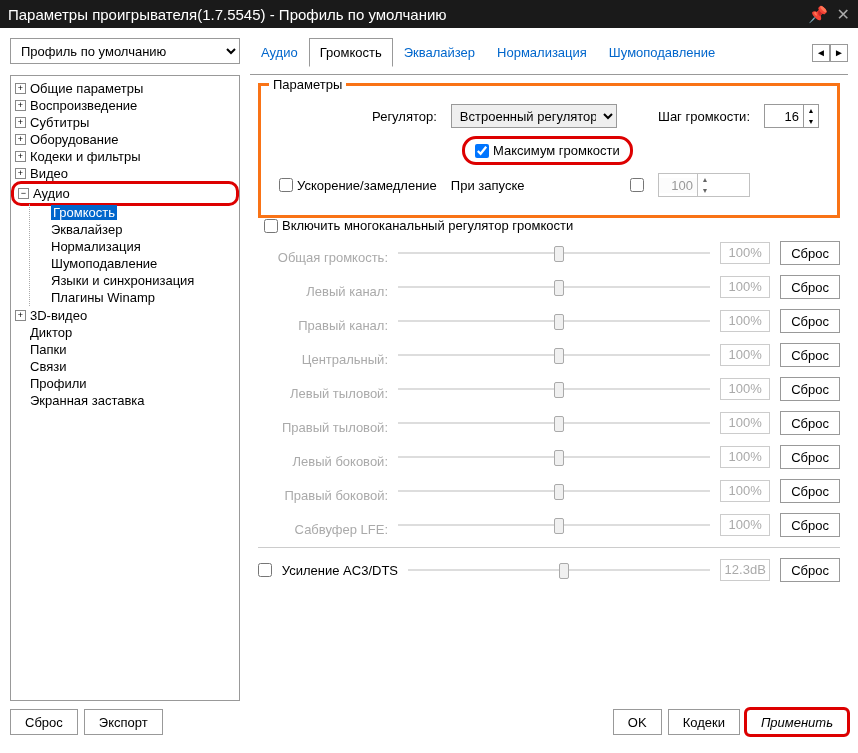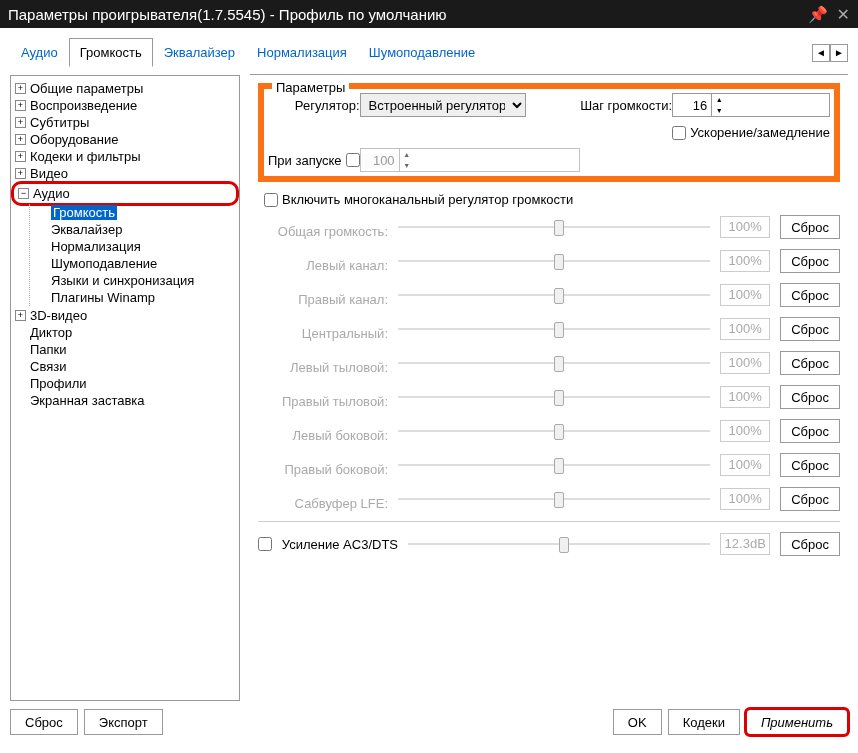--- a/index.html
+++ b/index.html
@@ -20,21 +20,21 @@
 .tree-panel { width: 230px; border: 1px solid #999; padding: 4px; overflow: auto; }
 .tree ul { list-style: none; }
 .tree li { padding: 1px 0; white-space: nowrap; }
 .tree .node { display: flex; align-items: center; cursor: pointer; }
 .tree .toggle { width: 11px; height: 11px; border: 1px solid #888; display: inline-flex; align-items: center; justify-content: center; font-size: 9px; margin-right: 4px; line-height: 1; }
 .tree .no-toggle { width: 11px; margin-right: 4px; }
 .tree .children { margin-left: 14px; border-left: 1px dotted #aaa; padding-left: 6px; }
 .tree .selected span.label { background: #0066cc; color: #fff; padding: 0 2px; }
 .tree .highlight-red { border: 3px solid #d00; border-radius: 10px; padding: 2px 4px; margin: -2px -4px; }
 .settings-panel { flex: 1; border-top: 1px solid #999; padding: 8px 8px 0 8px; position: relative; margin-top: -1px; }
-.fieldset { border: 6px solid #f97316; padding: 4px; margin-bottom: 10px; position: relative; }
+.fieldset { border: 3px solid #f97316; padding: 18px; margin-bottom: 0; position: relative; }
 .fieldset-title { position: absolute; top: -9px; left: 8px; background: #fff; padding: 0 4px; font-size: 13px; }
 .param-label { text-align: right; }
 .param-select { height: 24px; border: 1px solid #999; padding: 0 4px; }
 .spin-input { display: flex; align-items: center; border: 1px solid #999; height: 24px; }
 .spin-input input { border: none; width: 38px; text-align: right; padding: 0 4px; outline: none; }
 .spin-input .spins { display: flex; flex-direction: column; border-left: 1px solid #999; }
 .spin-input .spins span { height: 11px; width: 14px; font-size: 7px; text-align: center; cursor: pointer; line-height: 11px; }
 .chk { display: flex; align-items: center; gap: 4px; }
 .chk input { width: 14px; height: 14px; }
 .red-ring { border: 3px solid #d00; border-radius: 14px; padding: 4px 10px; display: inline-flex; align-items: center; }
@@ -43,35 +43,38 @@
 .slider-label { width: 130px; text-align: right; color: #aaa; margin-top: 8px; }
 .slider { flex: 1; position: relative; height: 20px; }
 .slider-track { position: absolute; top: 9px; left: 0; right: 0; height: 2px; background: #ddd; }
 .slider-thumb { position: absolute; top: 3px; width: 10px; height: 16px; background: #f0f0f0; border: 1px solid #aaa; border-radius: 2px; }
 .slider-val { width: 50px; height: 22px; border: 1px solid #ccc; text-align: center; line-height: 20px; color: #aaa; }
 .reset-btn { height: 24px; padding: 0 10px; border: 1px solid #999; background: #fff; cursor: pointer; }
 .bottom-bar { display: flex; padding: 8px 0; gap: 6px; align-items: center; }
 .btn { height: 26px; padding: 0 14px; border: 1px solid #999; background: #fff; cursor: pointer; }
 .btn.red-ring-btn { outline: 3px solid #d00; outline-offset: -1px; border-radius: 4px; font-style: italic; }
 .spacer { flex: 1; }
-.grid-top { display: grid; grid-template-columns: auto 1fr auto auto; gap: 8px 0; align-items: center; }
+.grid-top { display: grid; grid-template-columns: auto 1fr auto auto; gap: 8px 14px; align-items: center; }
 </style>
 </head>
 <body>
 
 <div class="titlebar">
   <div class="titlebar-text">Параметры проигрывателя(1.7.5545) - Профиль по умолчанию</div>
   <div class="titlebar-icons">
     <span>📌</span>
     <span>✕</span>
   </div>
 </div>
 
 <div class="main">
   <div class="top-row">
+    <select class="profile-select">
+      <option>Профиль по умолчанию</option>
+    </select>
     <div class="tabbar">
       <div class="tab">Аудио</div>
       <div class="tab active">Громкость</div>
       <div class="tab">Эквалайзер</div>
       <div class="tab">Нормализация</div>
       <div class="tab">Шумоподавление</div>
       <div class="tab-nav">
         <button>◄</button>
         <button>►</button>
       </div>
@@ -211,20 +214,28 @@
           <div class="param-label">Шаг громкости:</div>
           <div class="spin-input">
               <input value="16" style="">
               <div class="spins">
                 <span>▲</span>
                 <span>▼</span>
               </div>
             </div>
 
           <div></div>
+          <div style="text-align:center">
+            <span class="red-ring">
+                <label class="chk">
+                  <input type="checkbox" checked="" style="">
+                  <span>Максимум громкости</span>
+                </label>
+              </span>
+          </div>
           <div></div>
 
           <div></div>
           <div style="text-align:center">
             <label class="chk">
                 <input type="checkbox" style="">
                 <span>Ускорение/замедление</span>
               </label>
           </div>
           <label class="chk" style="justify-content:space-between">

